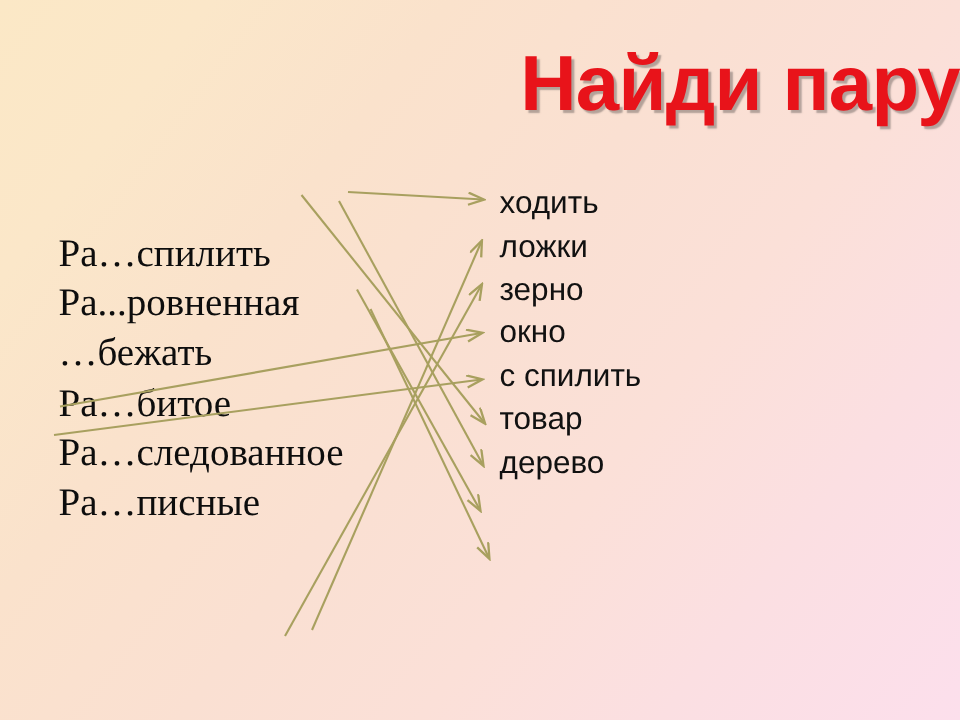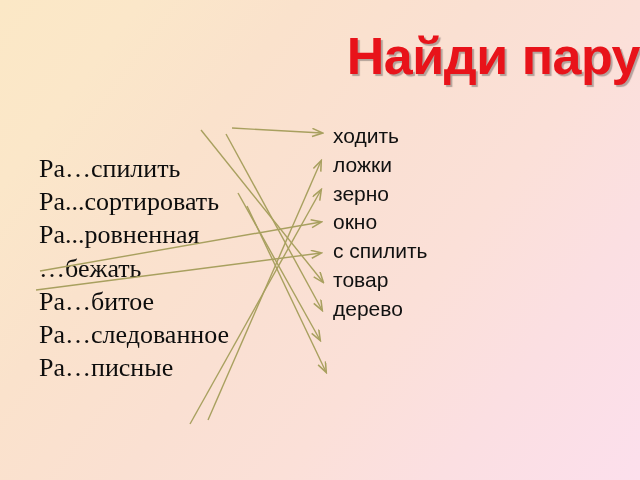--- a/index.html
+++ b/index.html
@@ -84,21 +84,20 @@
 </style>
 </head>
 <body>
 
 <div id="slide">
 
   <div id="title">Найди пару</div>
 
   <div id="left-col">
     <div class="row">Ра…спилить</div>
-    <div class="row">Ра...сортировать</div>
     <div class="row">Ра...ровненная</div>
     <div class="row">…бежать</div>
     <div class="row">Ра…битое</div>
     <div class="row">Ра…следованное</div>
     <div class="row">Ра…писные</div>
   </div>
 
   <div id="right-col">
     <div class="row">ходить</div>
     <div class="row">ложки</div>

